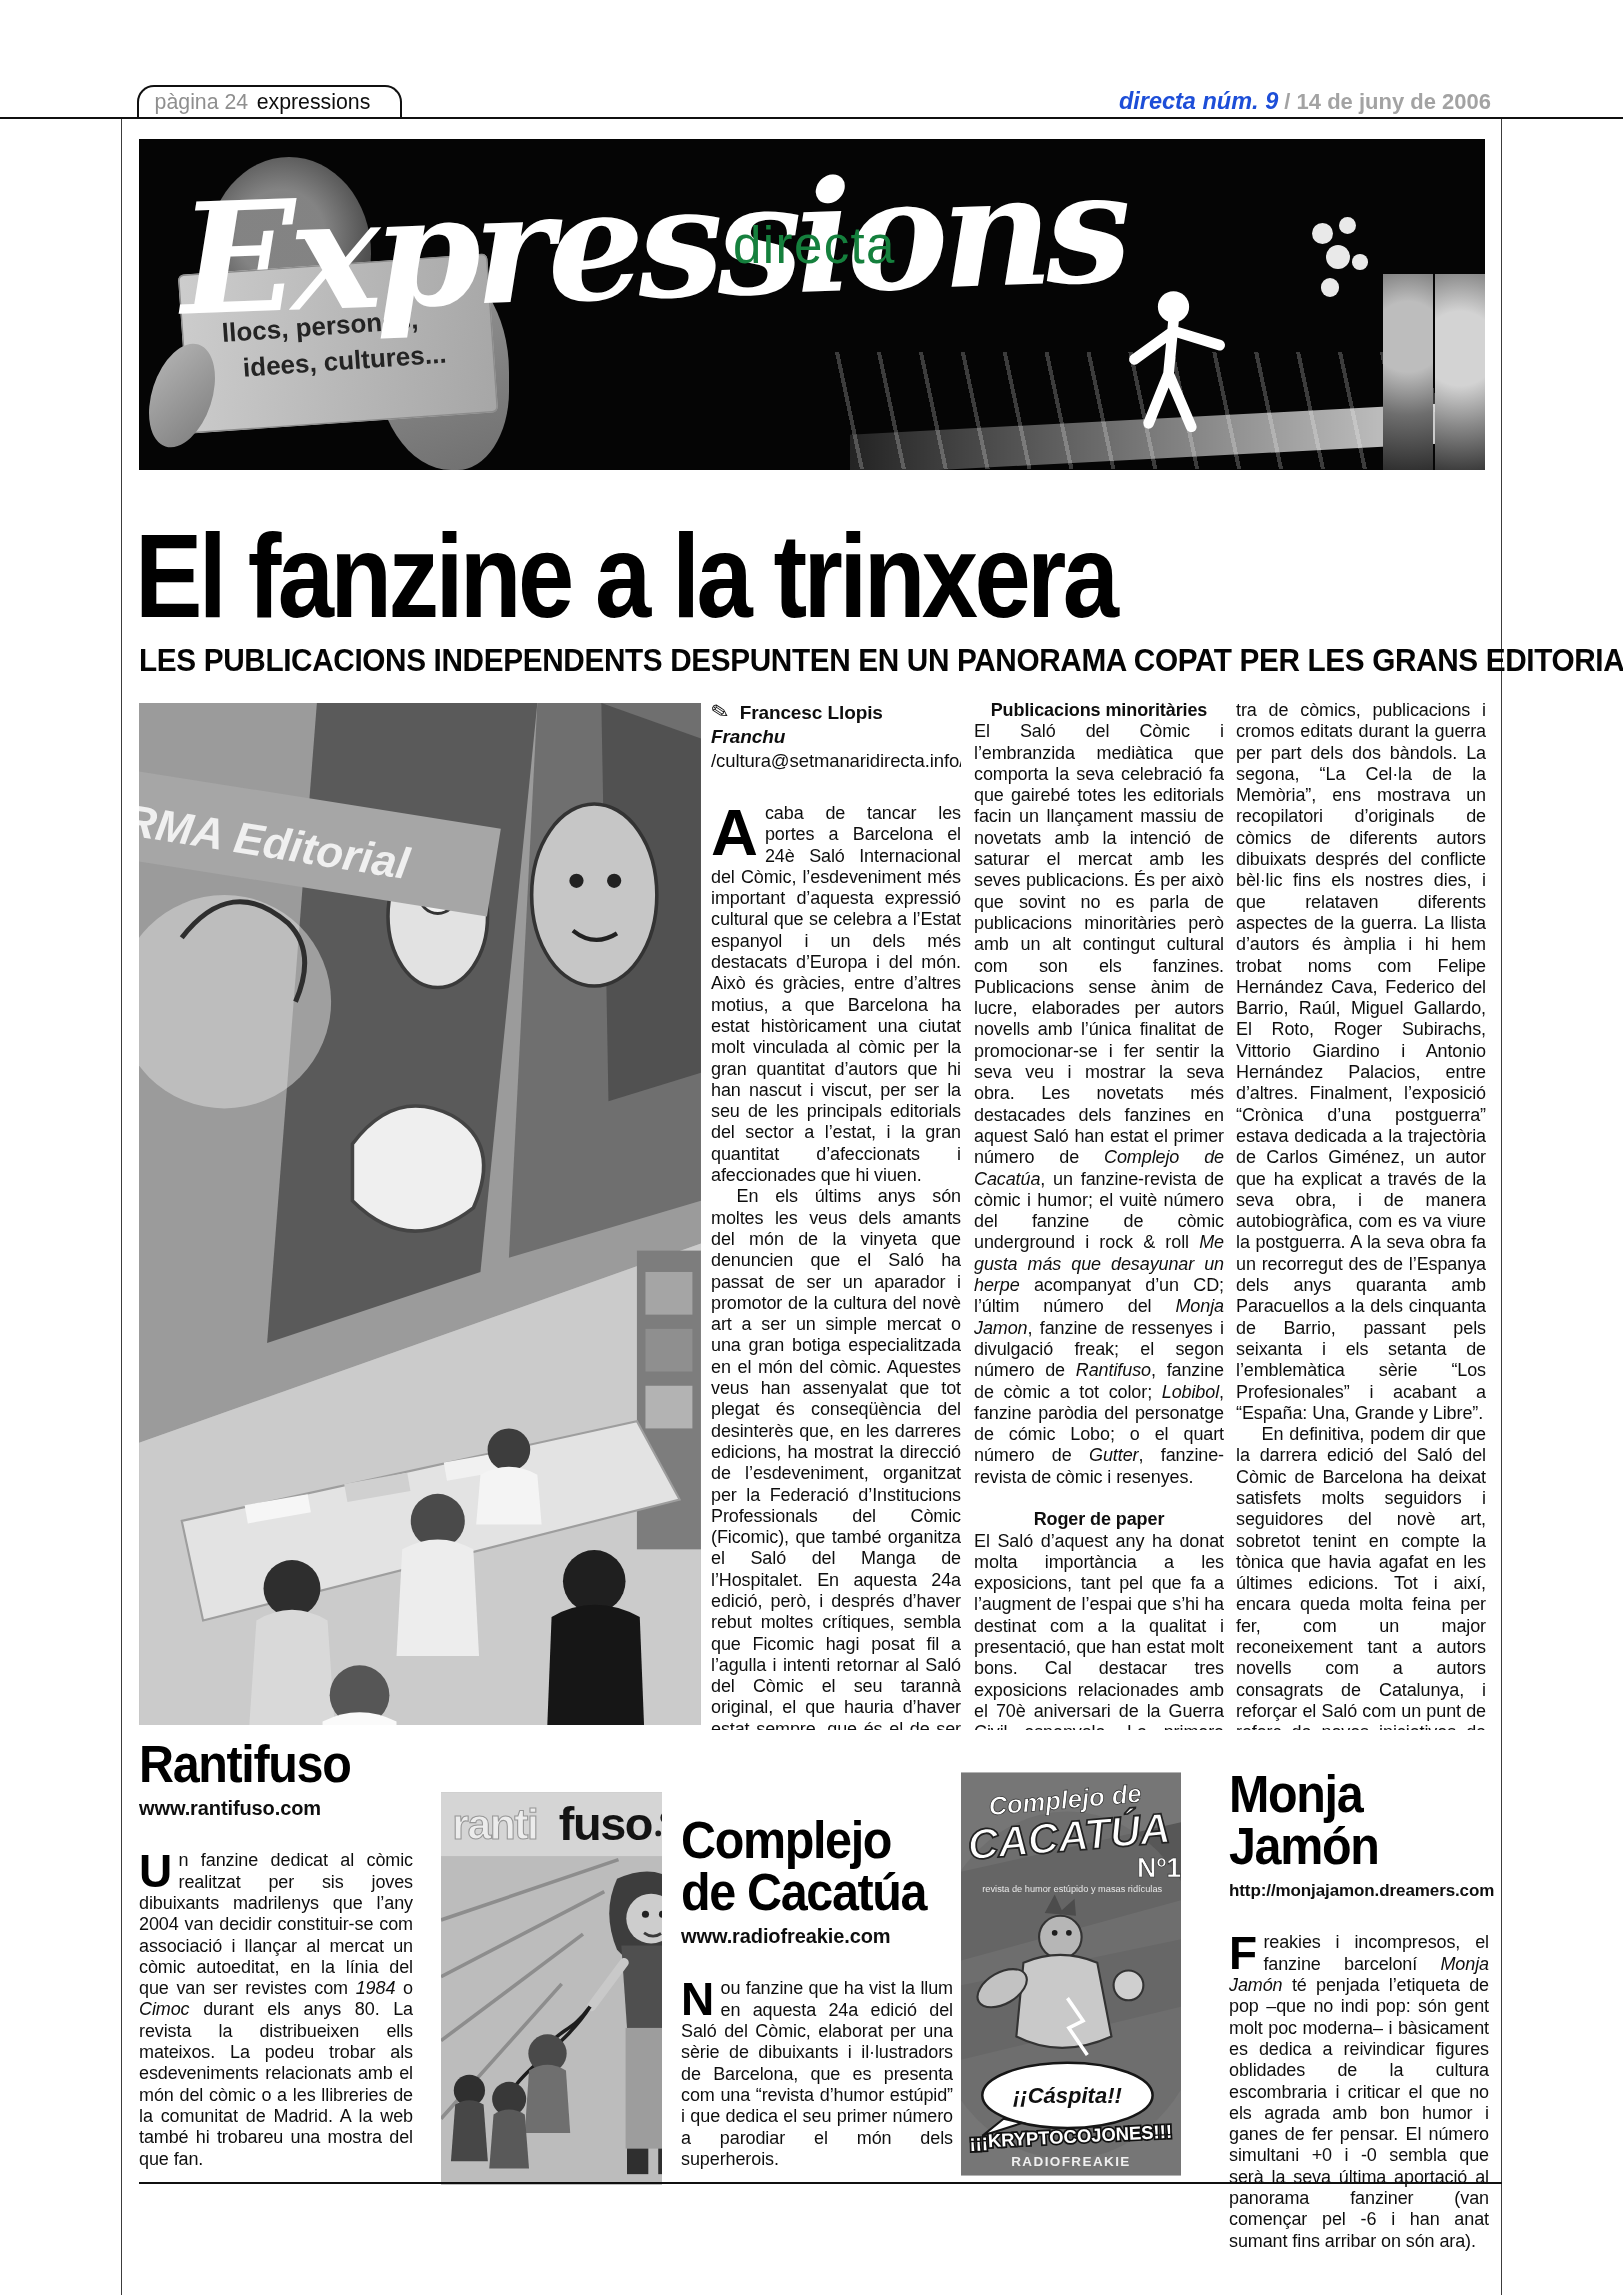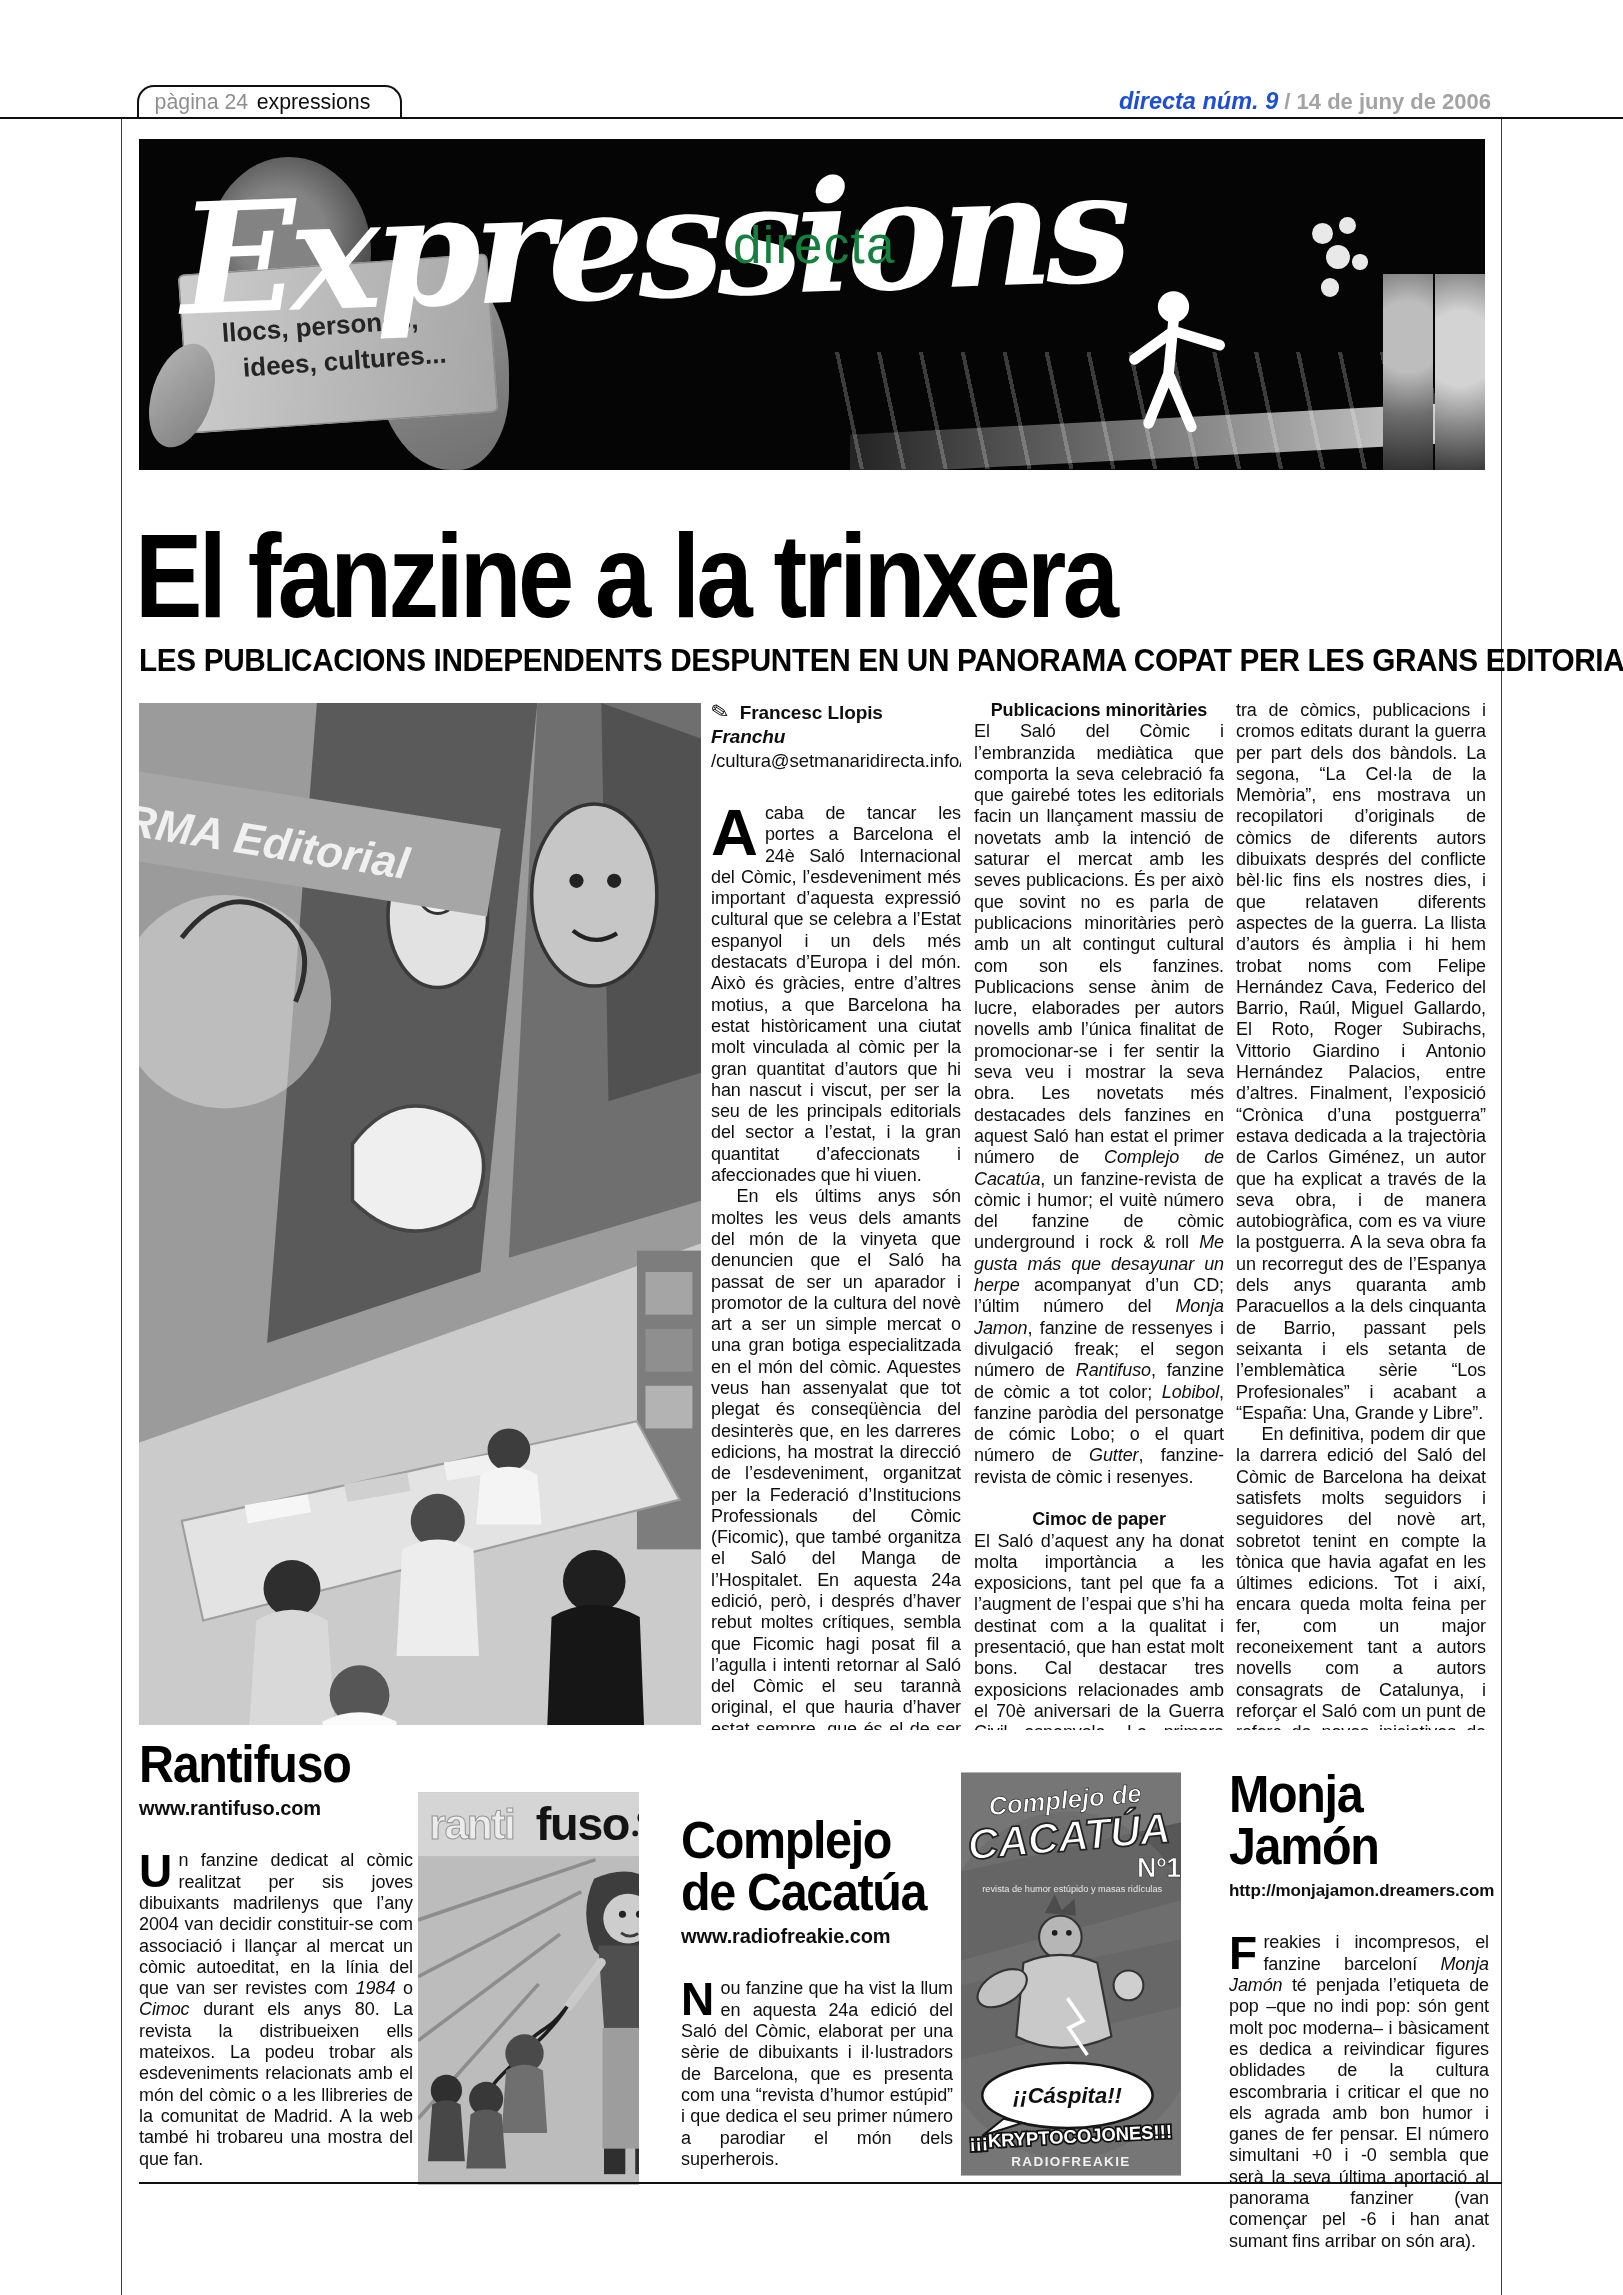--- a/index.html
+++ b/index.html
@@ -58,21 +58,21 @@
   .col1{left:711px;} .col2{left:974px;} .col3{left:1236px;}
   .byline{font-size:19px;line-height:24px;margin-bottom:30px;text-align:left;}
   .byline .pen{display:inline-block;transform:rotate(-12deg);font-size:21.3px;margin-right:5.7px;}
   .byline .email{font-weight:normal;font-size:18.5px;}
   .dropcap{float:left;font-weight:bold;font-size:65px;line-height:53px;padding:2.8px 7.1px 0 0;color:#000;}
   .subhead{font-weight:bold;text-align:center;}
   .gap{height:21.3px;}
   
   .main-photo{position:absolute;left:139px;top:703px;width:562px;height:1022px;overflow:hidden;background:#b0b0b0;}
   .cover{position:absolute;overflow:hidden;}
-  .cover-rant{left:418px;top:1792px;width:221px;height:393px;}
+  .cover-rant{left:441px;top:1792px;width:221px;height:393px;}
   .cover-cac{left:961px;top:1772px;width:220px;height:404px;}
   
   .bottom-col{position:absolute;font-size:18px;line-height:21.3px;text-align:justify;letter-spacing:-0.1px;hyphens:auto;}
   .bottom-col p{margin:0;}
   .b-title{font-weight:bold;font-size:51px;line-height:1.02;letter-spacing:-1.4px;transform:scaleX(.95);
            transform-origin:0 0;text-align:left;margin:0 0 7.1px 0;color:#000;}
   .b-url{font-weight:bold;font-size:20px;text-align:left;margin:0 0 31px 0;}
   .b-url.small{font-size:17px;}
   .dropcap2{float:left;font-weight:bold;font-size:46px;line-height:37px;padding:2.1px 6.4px 0 0;color:#000;}
   .sec-rant{left:139px;top:1739px;width:274px;}
@@ -179,21 +179,21 @@
       <span class="email">/cultura@setmanaridirecta.info/</span>
     </div>
     <p><span class="dropcap">A</span><span>caba de tancar les portes a Barcelona el 24è Saló Internacional del Còmic, l’esdeveniment més important d’aquesta expressió cultural que se celebra a l’Estat espanyol i un dels més destacats d’Europa i del món. Això és gràcies, entre d’altres motius, a que Barcelona ha estat històricament una ciutat molt vinculada al còmic per la gran quantitat d’autors que hi han nascut i viscut, per ser la seu de les principals editorials del sector a l’estat, i la gran quantitat d’afeccionats i afeccionades que hi viuen.</span></p>
     <p class="indent">En els últims anys són moltes les veus dels amants del món de la vinyeta que denuncien que el Saló ha passat de ser un aparador i promotor de la cultura del novè art a ser un simple mercat o una gran botiga especialitzada en el món del còmic. Aquestes veus han assenyalat que tot plegat és conseqüència del desinterès que, en les darreres edicions, ha mostrat la direcció de l’esdeveniment, organitzat per la Federació d’Institucions Professionals del Còmic (Ficomic), que també organitza el Saló del Manga de l’Hospitalet. En aquesta 24a edició, però, i després d’haver rebut moltes crítiques, sembla que Ficomic hagi posat fil a l’agulla i intenti retornar al Saló del Còmic el seu tarannà original, el que hauria d’haver estat sempre, que és el de ser una plataforma per promocionar el còmic i tot el que envolta el novè art.</p>
   </div>
 
   <div class="col col2">
     <p class="subhead">Publicacions minoritàries</p>
     <p>El Saló del Còmic i l’embranzida mediàtica que comporta la seva celebració fa que gairebé totes les editorials facin un llançament massiu de novetats amb la intenció de saturar el mercat amb les seves publicacions. És per això que sovint no es parla de publicacions minoritàries però amb un alt contingut cultural com son els fanzines. Publicacions sense ànim de lucre, elaborades per autors novells amb l’única finalitat de promocionar-se i fer sentir la seva veu i mostrar la seva obra. Les novetats més destacades dels fanzines en aquest Saló han estat el primer número de <i>Complejo de Cacatúa</i>, un fanzine-revista de còmic i humor; el vuitè número del fanzine de còmic underground i rock &amp; roll <i>Me gusta más que desayunar un herpe</i> acompanyat d’un CD; l’últim número del <i>Monja Jamon</i>, fanzine de ressenyes i divulgació freak; el segon número de <i>Rantifuso</i>, fanzine de còmic a tot color; <i>Lobibol</i>, fanzine paròdia del personatge de cómic Lobo; o el quart número de <i>Gutter</i>, fanzine-revista de còmic i resenyes.</p>
     <div class="gap"></div>
-    <p class="subhead">Cimoc de paper</p>
+    <p class="subhead">Roger de paper</p>
     <p>El Saló d’aquest any ha donat molta importància a les exposicions, tant pel que fa a l’augment de l’espai que s’hi ha destinat com a la qualitat i presentació, que han estat molt bons. Cal destacar tres exposicions relacionades amb el 70è aniversari de la Guerra Civil espanyola. La primera d’elles “Guerra de Paper. 1936-1939: Els còmics a la Guerra Civil espanyola”, oferia una mos-</p>
   </div>
 
   <div class="col col3">
     <p>tra de còmics, publicacions i cromos editats durant la guerra per part dels dos bàndols. La segona, “La Cel·la de la Memòria”, ens mostrava un recopilatori d’originals de còmics de diferents autors dibuixats després del conflicte bèl·lic fins els nostres dies, i que relataven diferents aspectes de la guerra. La llista d’autors és àmplia i hi hem trobat noms com Felipe Hernández Cava, Federico del Barrio, Raúl, Miguel Gallardo, El Roto, Roger Subirachs, Vittorio Giardino i Antonio Hernández Palacios, entre d’altres. Finalment, l’exposició “Crònica d’una postguerra” estava dedicada a la trajectòria de Carlos Giménez, un autor que ha explicat a través de la seva obra, i de manera autobiogràfica, com es va viure la postguerra. A la seva obra fa un recorregut des de l’Espanya dels anys quaranta amb Paracuellos a la dels cinquanta de Barrio, passant pels seixanta i els setanta de l’emblemàtica sèrie “Los Profesionales” i acabant a “España: Una, Grande y Libre”.</p>
     <p class="indent">En definitiva, podem dir que la darrera edició del Saló del Còmic de Barcelona ha deixat satisfets molts seguidors i seguidores del novè art, sobretot tenint en compte la tònica que havia agafat en les últimes edicions. Tot i així, encara queda molta feina per fer, com un major reconeixement tant a autors novells com a autors consagrats de Catalunya, i reforçar el Saló com un punt de reforç de noves iniciatives de promoció del còmic.</p>
   </div>
 
   <div class="bottom-col sec-rant">
     <h2 class="b-title">Rantifuso</h2>

